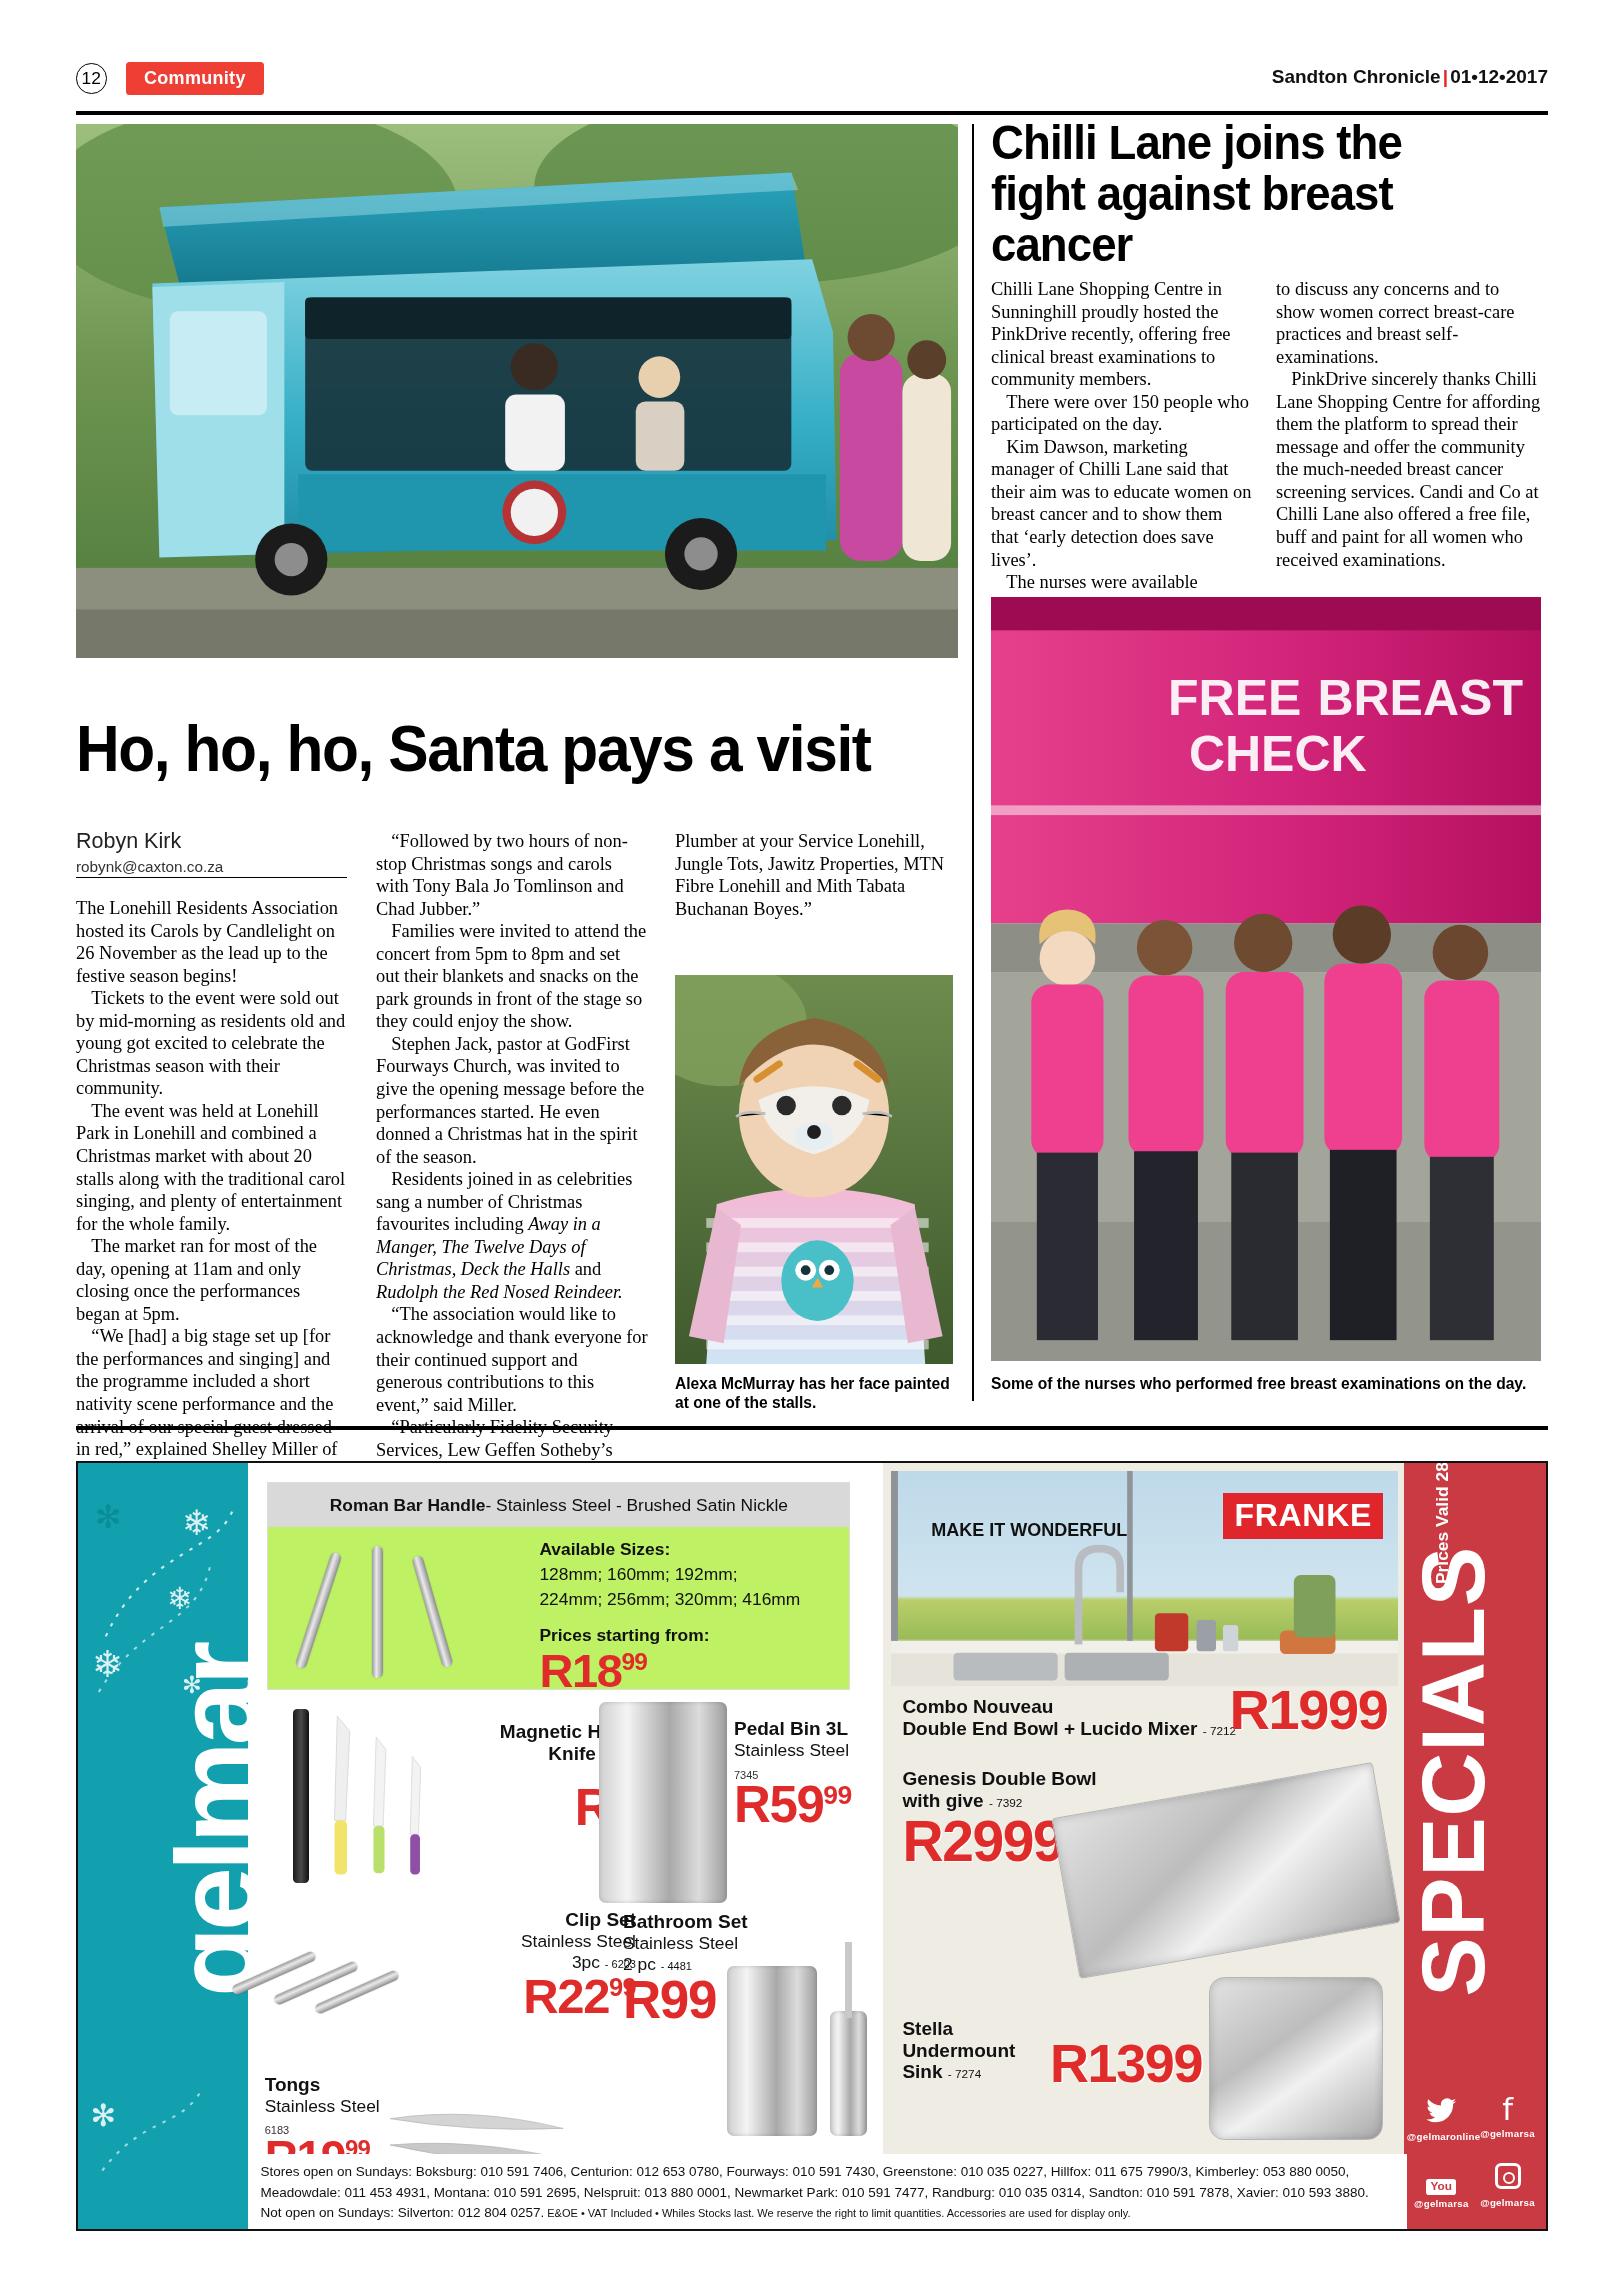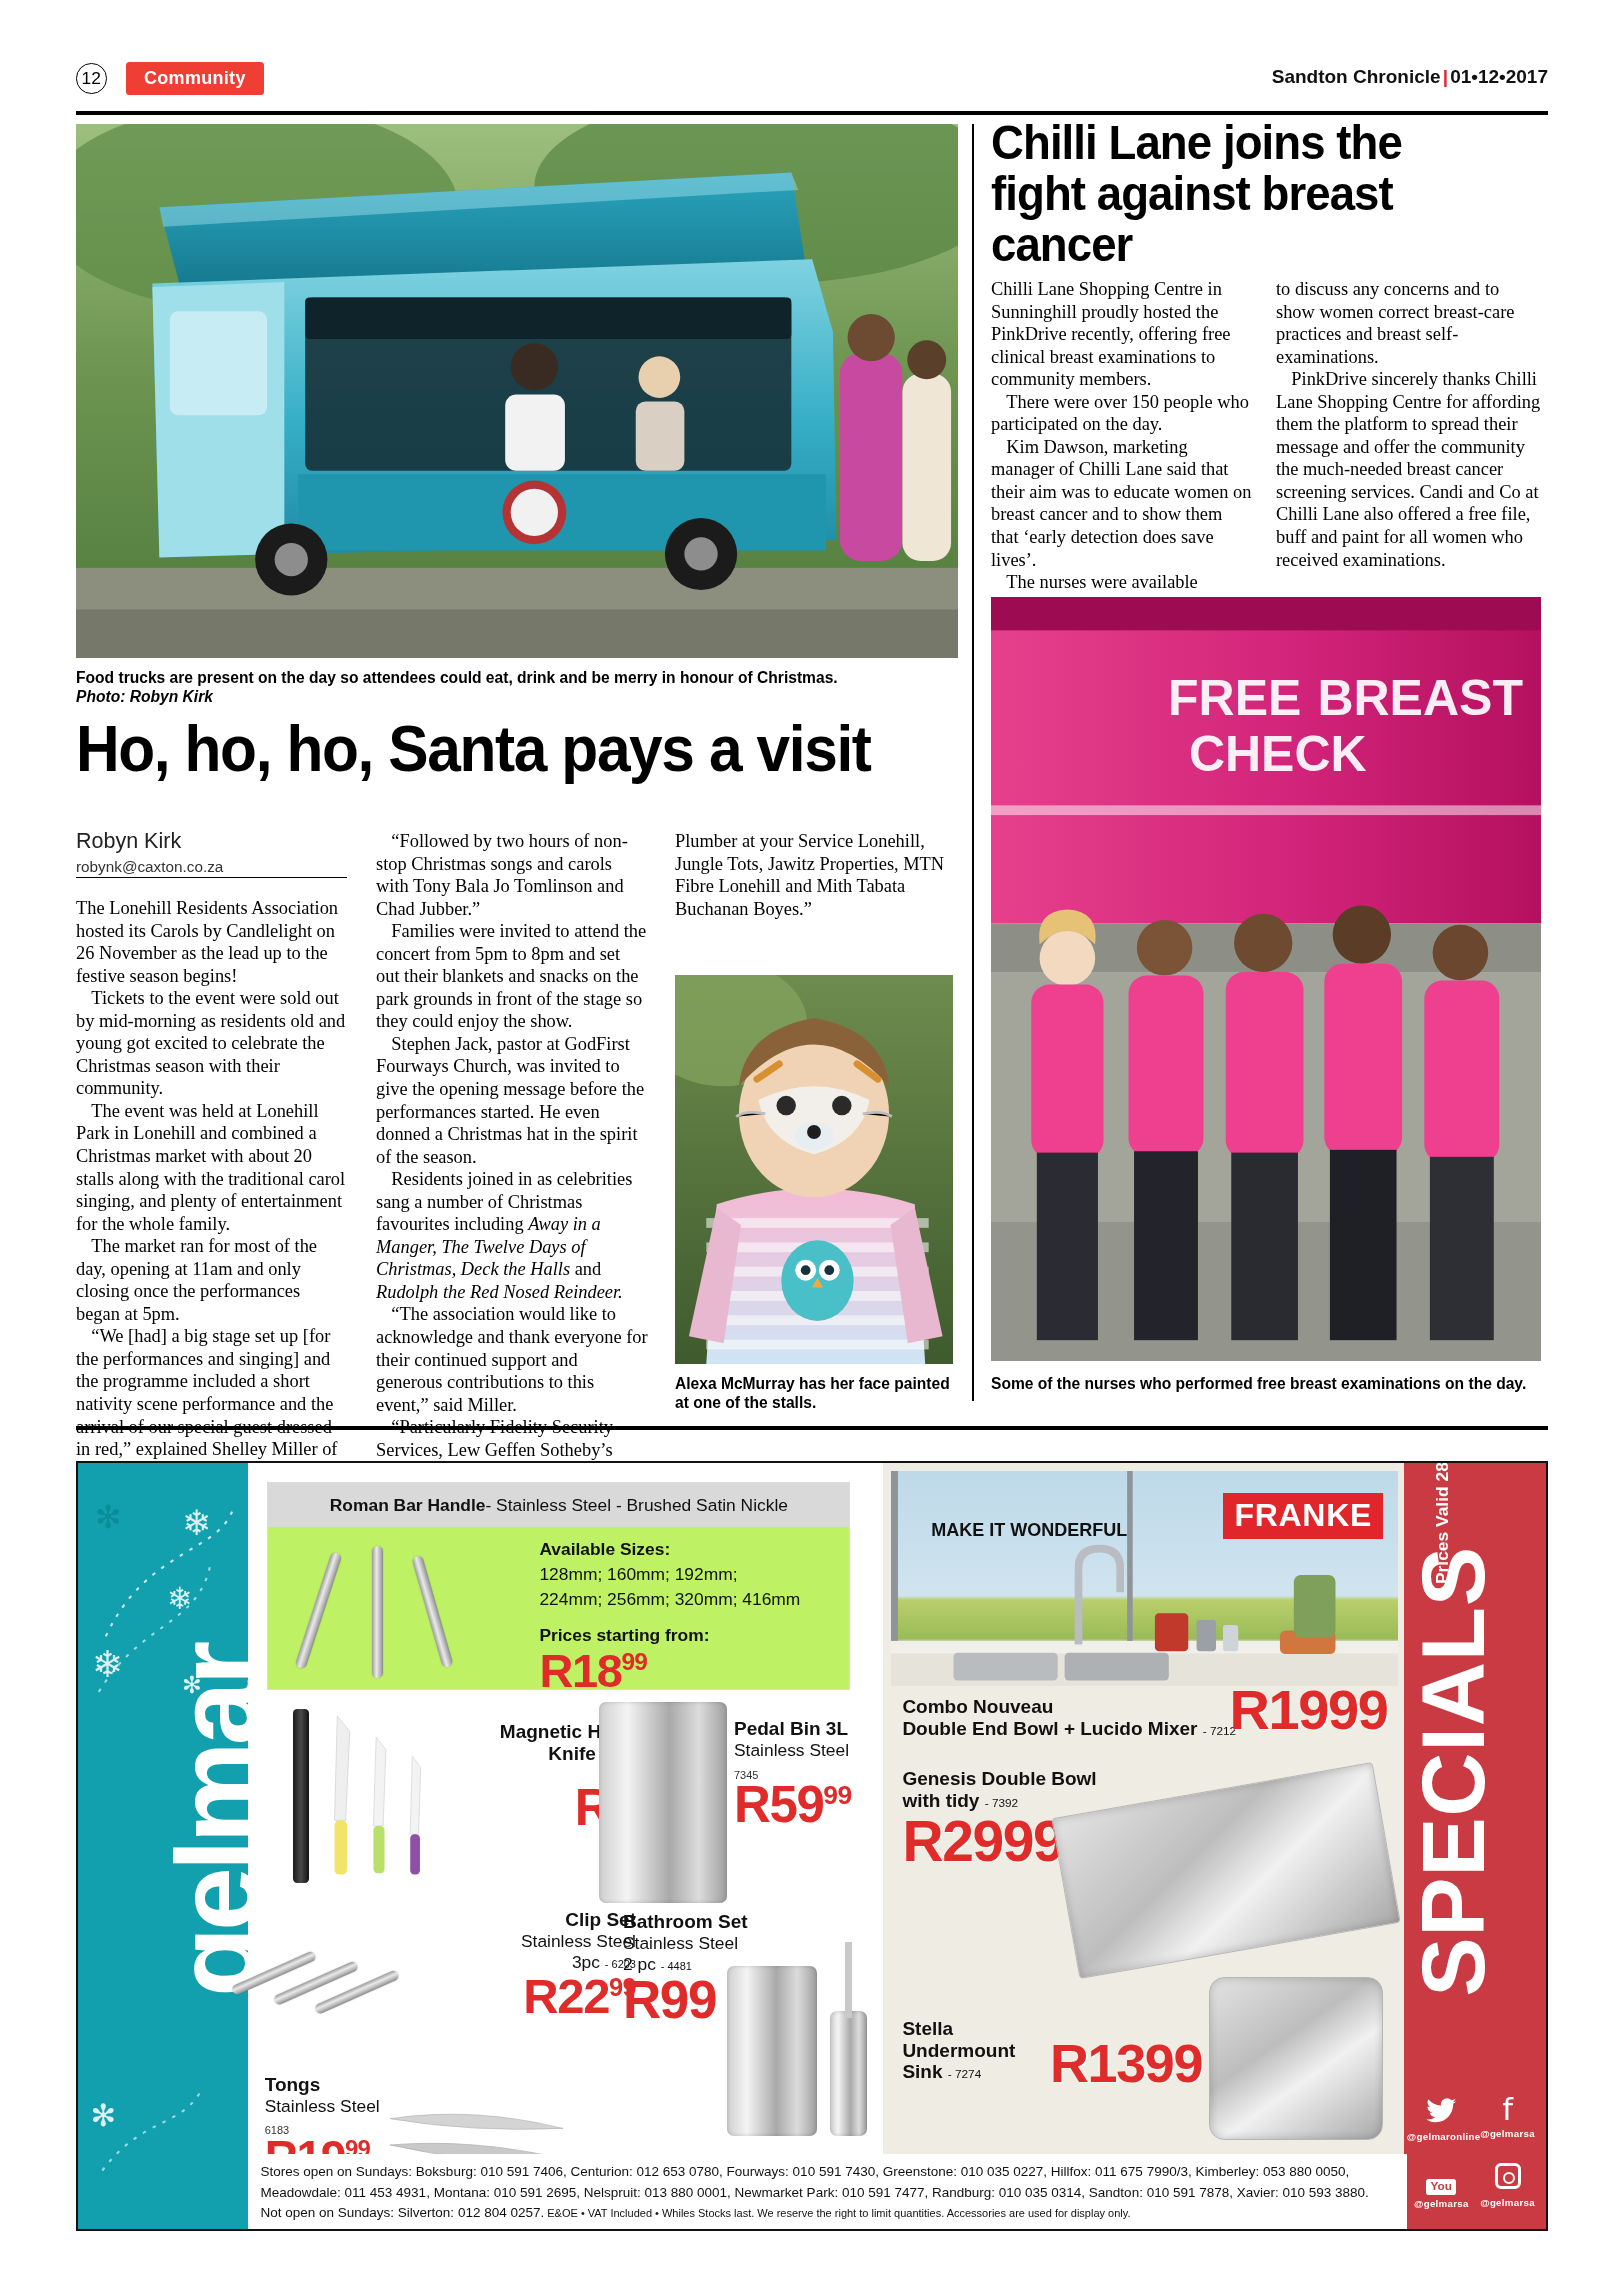--- a/index.html
+++ b/index.html
@@ -270,24 +270,20 @@
         <circle cx="310" cy="628" r="24" fill="#8d8d8d"></circle>
       <circle cx="900" cy="620" r="52" fill="#1b1b1b"></circle>
         <circle cx="900" cy="620" r="24" fill="#8d8d8d"></circle>
 
       <rect x="1100" y="330" width="90" height="300" rx="30" fill="#c74aa0"></rect>
       <circle cx="1145" cy="308" r="34" fill="#6d4b33"></circle>
       <rect x="1190" y="360" width="70" height="270" rx="26" fill="#efe6d6"></rect>
       <circle cx="1225" cy="340" r="28" fill="#5a3f2b"></circle>
     </svg>
   </div>
-  <div class="caption" id="food-truck-caption">
-    <span>Food trucks are present on the day so attendees could eat, drink and be merry in honour of Christmas.</span>
-    <span class="credit">Photo: Robyn Kirk</span>
-  </div>
 
   <h1 id="santa-headline">Ho, ho, ho, Santa pays a visit</h1>
 
   <div class="byline">
     <div class="name">Robyn Kirk</div>
     <div class="email ln">robynk@caxton.co.za</div>
   </div>
 
   <div class="bodycol" id="santa-col1">
     <p class="first">The Lonehill Residents Association hosted its Carols by Candlelight on 26 November as the lead up to the festive season begins!</p>
@@ -564,21 +560,21 @@
       </div>
 
       <div class="prod" style="left:19.4px;top:233px;width:500px;">
         <div class="title">Combo Nouveau</div>
         <div class="title"><span>Double End Bowl  + Lucido Mixer</span> <span style="font-weight:normal;font-size:11.8px;">- 7212</span></div>
       </div>
       <div class="price" style="position:absolute;right:19.4px;top:222px;font-size:56px;text-shadow:1.4px 1.4px 0 #fff;">R1999</div>
 
       <div class="prod" style="left:19.4px;top:305px;width:292px;">
         <div class="title">Genesis Double Bowl</div>
-        <div class="title"><span>with tidy</span> <span style="font-weight:normal;font-size:11.8px;">- 7392</span></div>
+        <div class="title"><span>with give</span> <span style="font-weight:normal;font-size:11.8px;">- 7392</span></div>
         <div class="price" style="font-size:57px;margin-top:4.2px;text-shadow:1.4px 1.4px 0 #fff;">R2999</div>
       </div>
       <div class="sink" style="left:180px;top:326px;width:326px;height:163px;transform:rotate(-10deg);"></div>
 
       <div class="prod" style="left:19.4px;top:555px;width:174px;">
         <div class="title">Stella</div>
         <div class="title">Undermount</div>
         <div class="title"><span>Sink</span> <span style="font-weight:normal;font-size:11.8px;">- 7274</span></div>
       </div>
       <div class="price" style="position:absolute;left:167px;top:576px;font-size:54px;text-shadow:1.4px 1.4px 0 #fff;">R1399</div>

